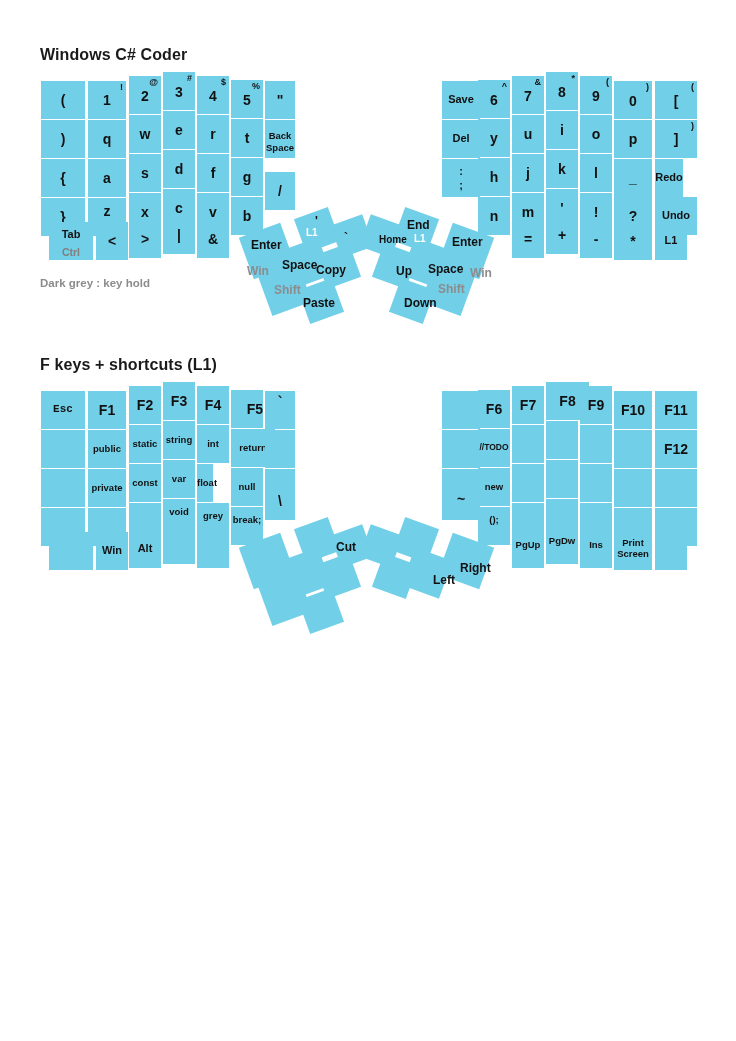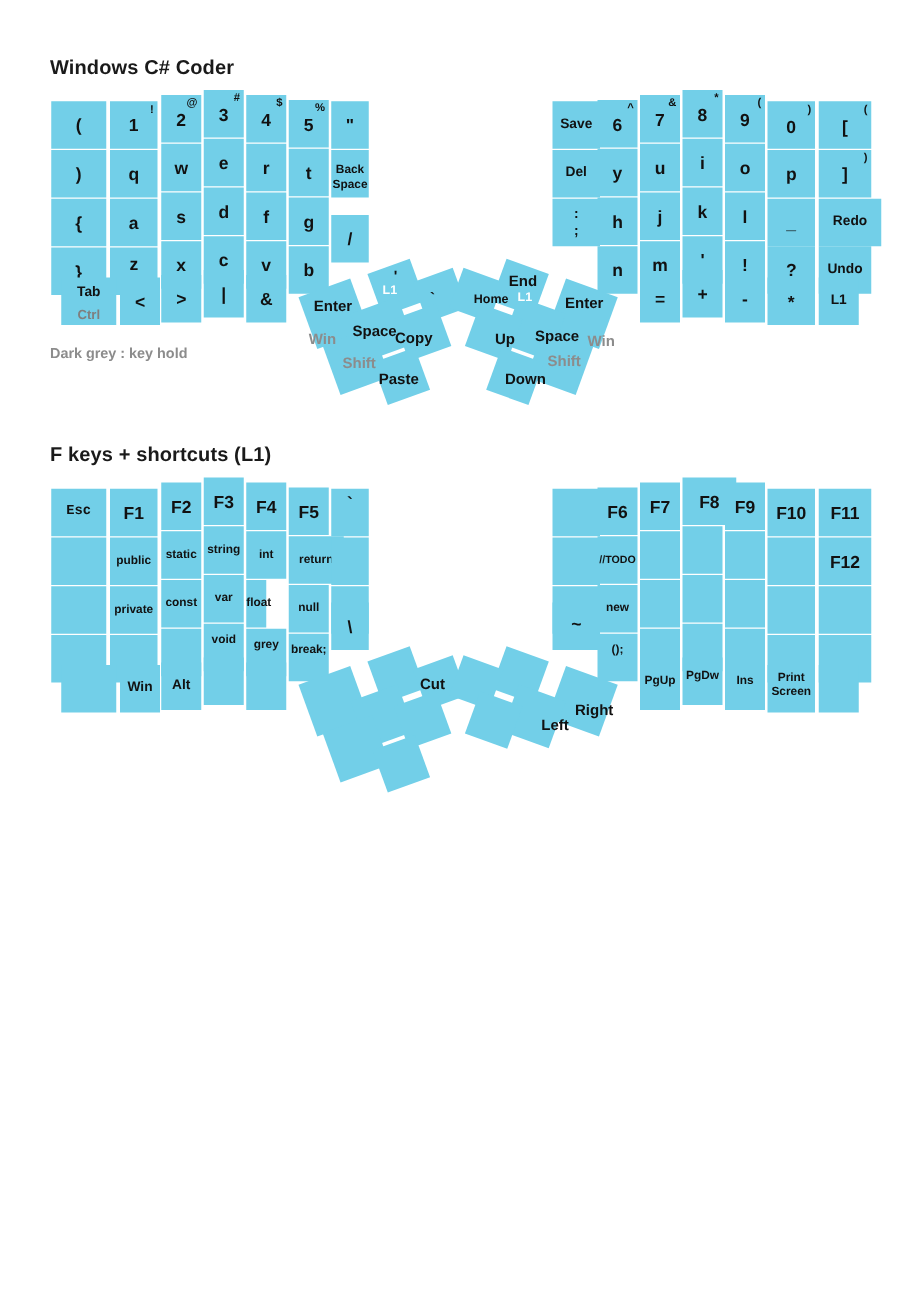--- a/index.html
+++ b/index.html
@@ -266,21 +266,21 @@
   </div>
 <div class="key" style="left:546px;top:150px;width:32px;height:38px;">
     <span class="main" style="top:12px;">k</span>
   </div>
 <div class="key" style="left:580px;top:154px;width:32px;height:38px;">
     <span class="main" style="top:12px;">l</span>
   </div>
 <div class="key" style="left:614px;top:159px;width:38px;height:38px;">
     <span class="main" style="top:12px;">_</span>
   </div>
-<div class="key" style="left:655px;top:159px;width:50px;height:38px;">
+<div class="key" style="left:655px;top:159px;width:28px;height:38px;">
     <span class="main sm" style="top:13px;">Redo</span>
   </div>
 
 <div class="key" style="left:478px;top:197px;width:32px;height:38px;">
     <span class="main" style="top:12px;">n</span>
   </div>
 <div class="key" style="left:512px;top:193px;width:32px;height:38px;">
     <span class="main" style="top:12px;">m</span>
   </div>
 <div class="key" style="left:546px;top:189px;width:32px;height:38px;">
@@ -343,21 +343,21 @@
 <div class="key" style="left:129px;top:386px;width:32px;height:38px;">
     <span class="main" style="top:12px;">F2</span>
   </div>
 <div class="key" style="left:163px;top:382px;width:32px;height:38px;">
     <span class="main" style="top:12px;">F3</span>
   </div>
 <div class="key" style="left:197px;top:386px;width:32px;height:38px;">
     <span class="main" style="top:12px;">F4</span>
   </div>
 <div class="key" style="left:231px;top:390px;width:32px;height:38px;">
-    <span class="main" style="top:12px;">F5</span>
+    <span class="main" style="top:12px;text-align:right;">F5</span>
   </div>
 <div class="key" style="left:265px;top:391px;width:30px;height:38px;">
     <span class="main" style="top:4px;">`</span>
   </div>
 
 <div class="key" style="left:41px;top:430px;width:44px;height:38px;"></div>
 <div class="key" style="left:88px;top:430px;width:38px;height:38px;">
     <span class="main xs" style="top:14px;">public</span>
   </div>
 <div class="key" style="left:129px;top:425px;width:32px;height:38px;">

